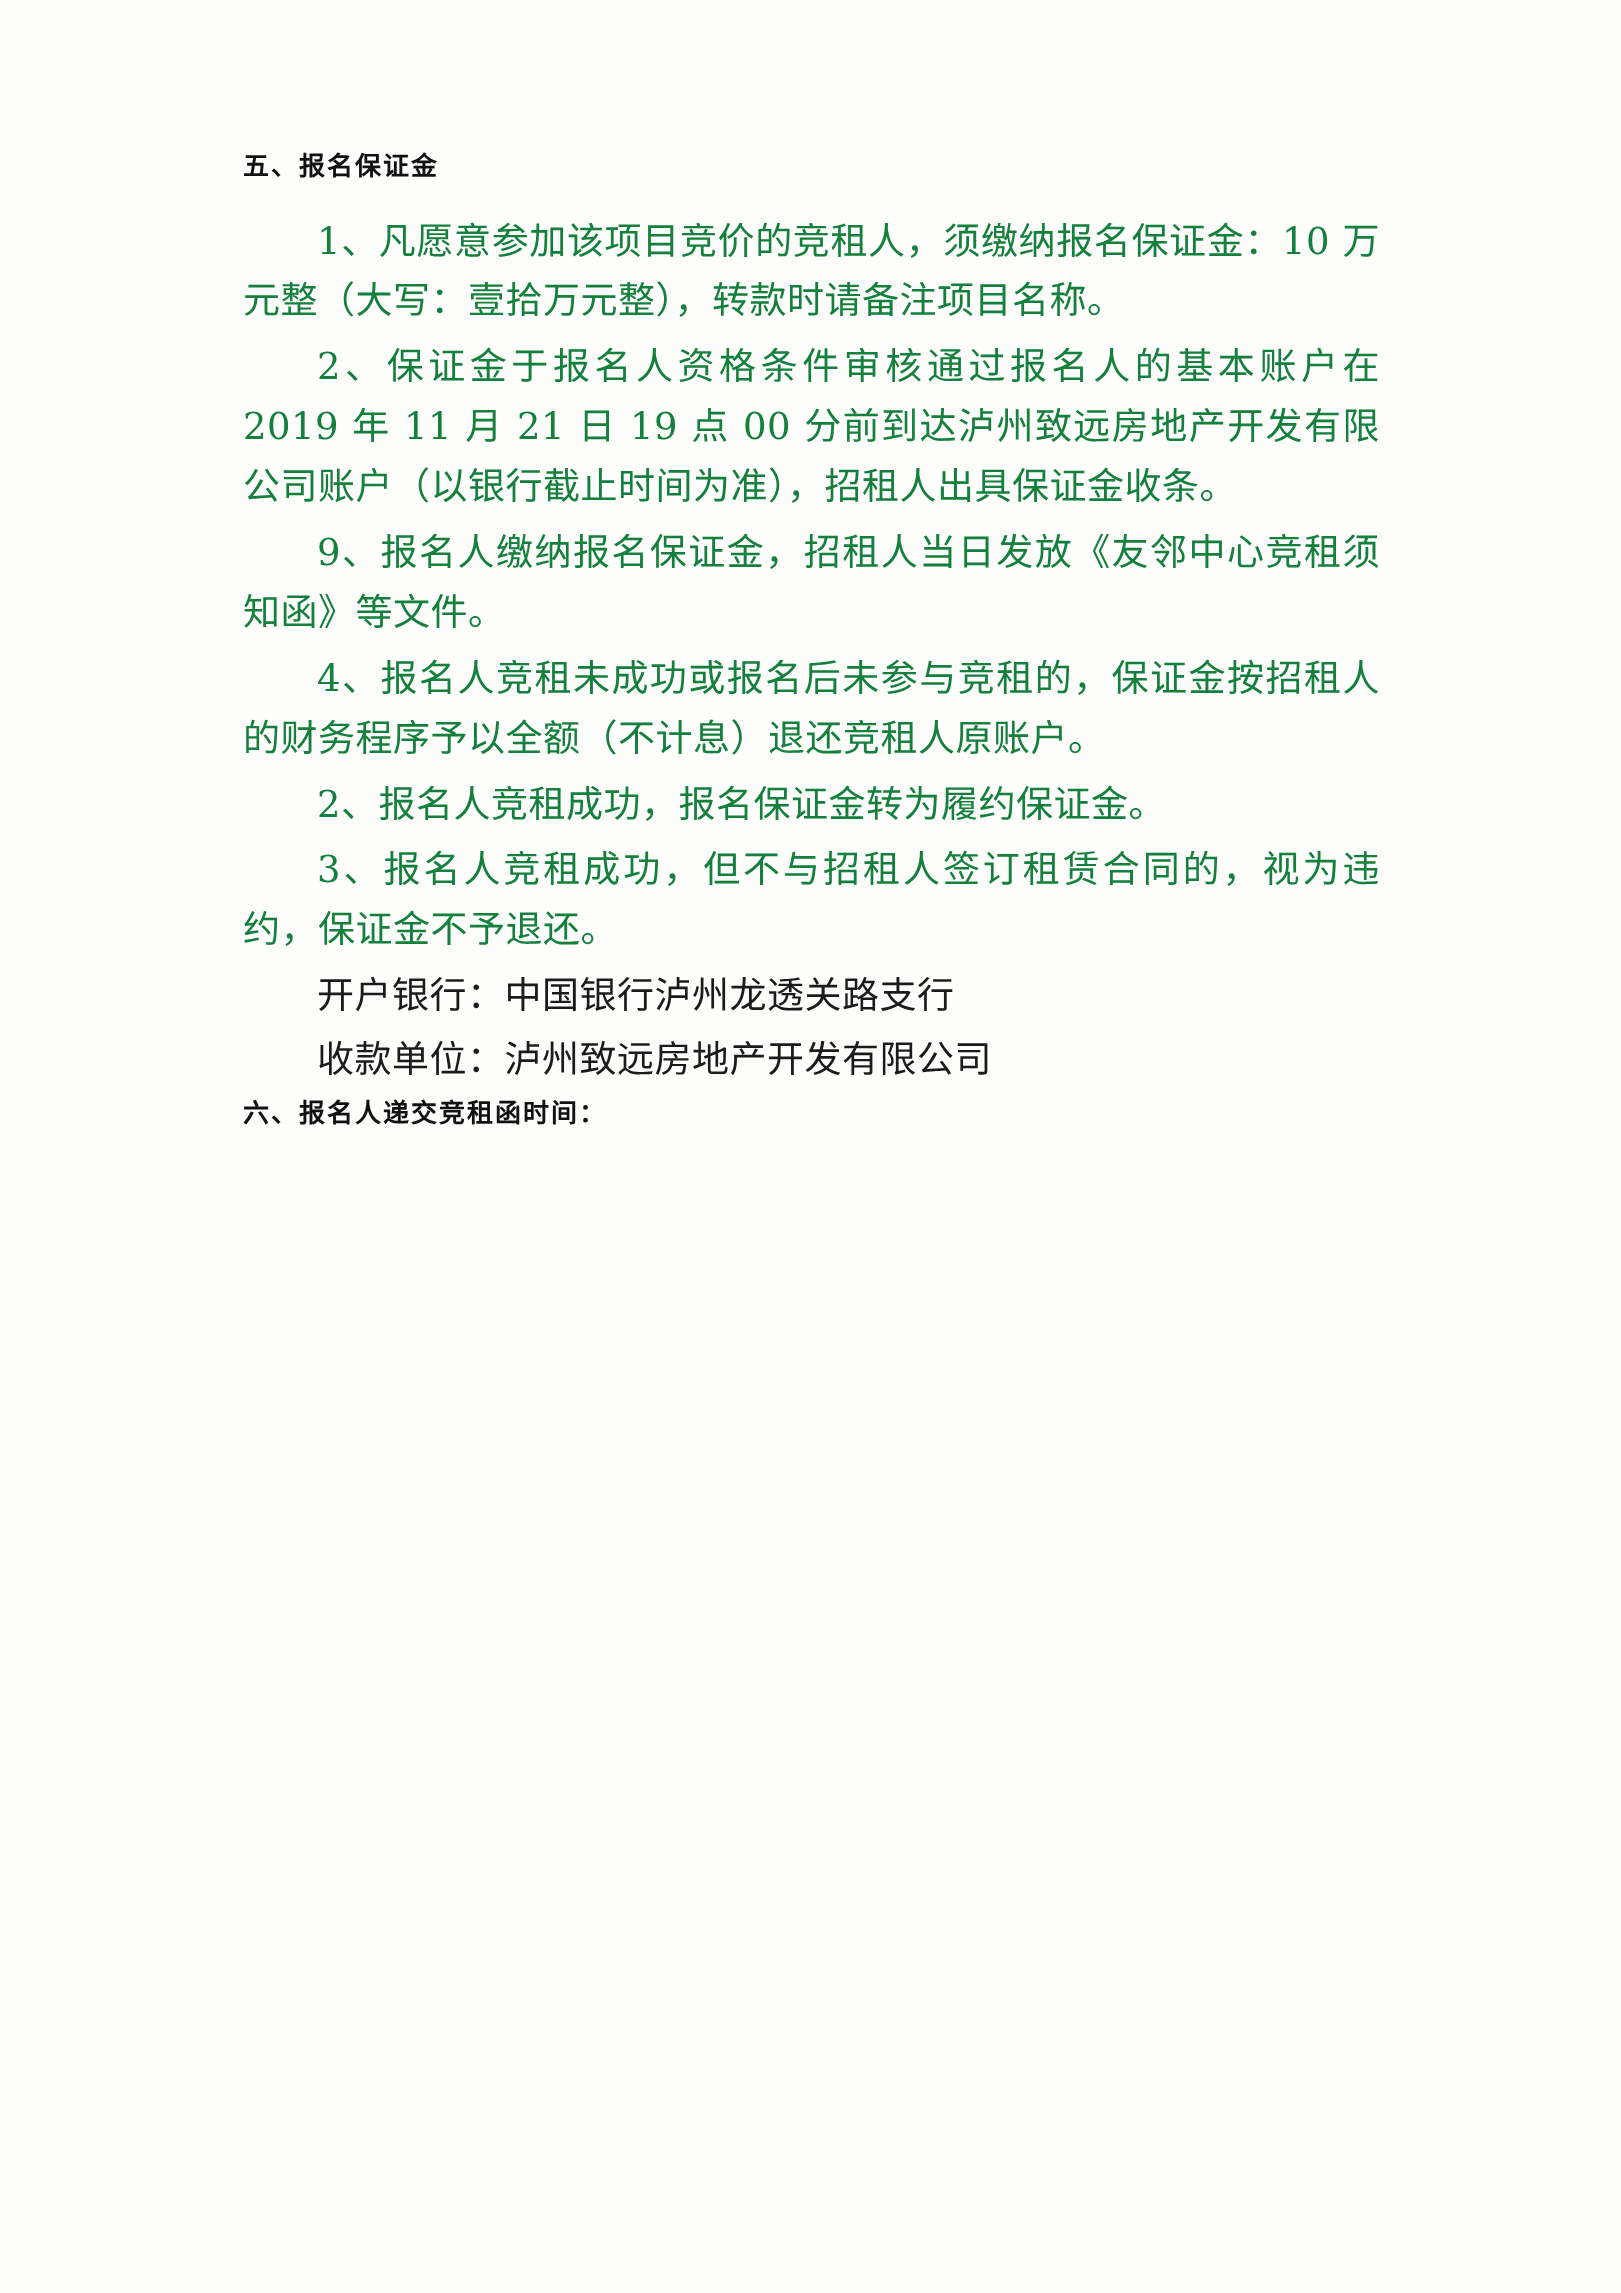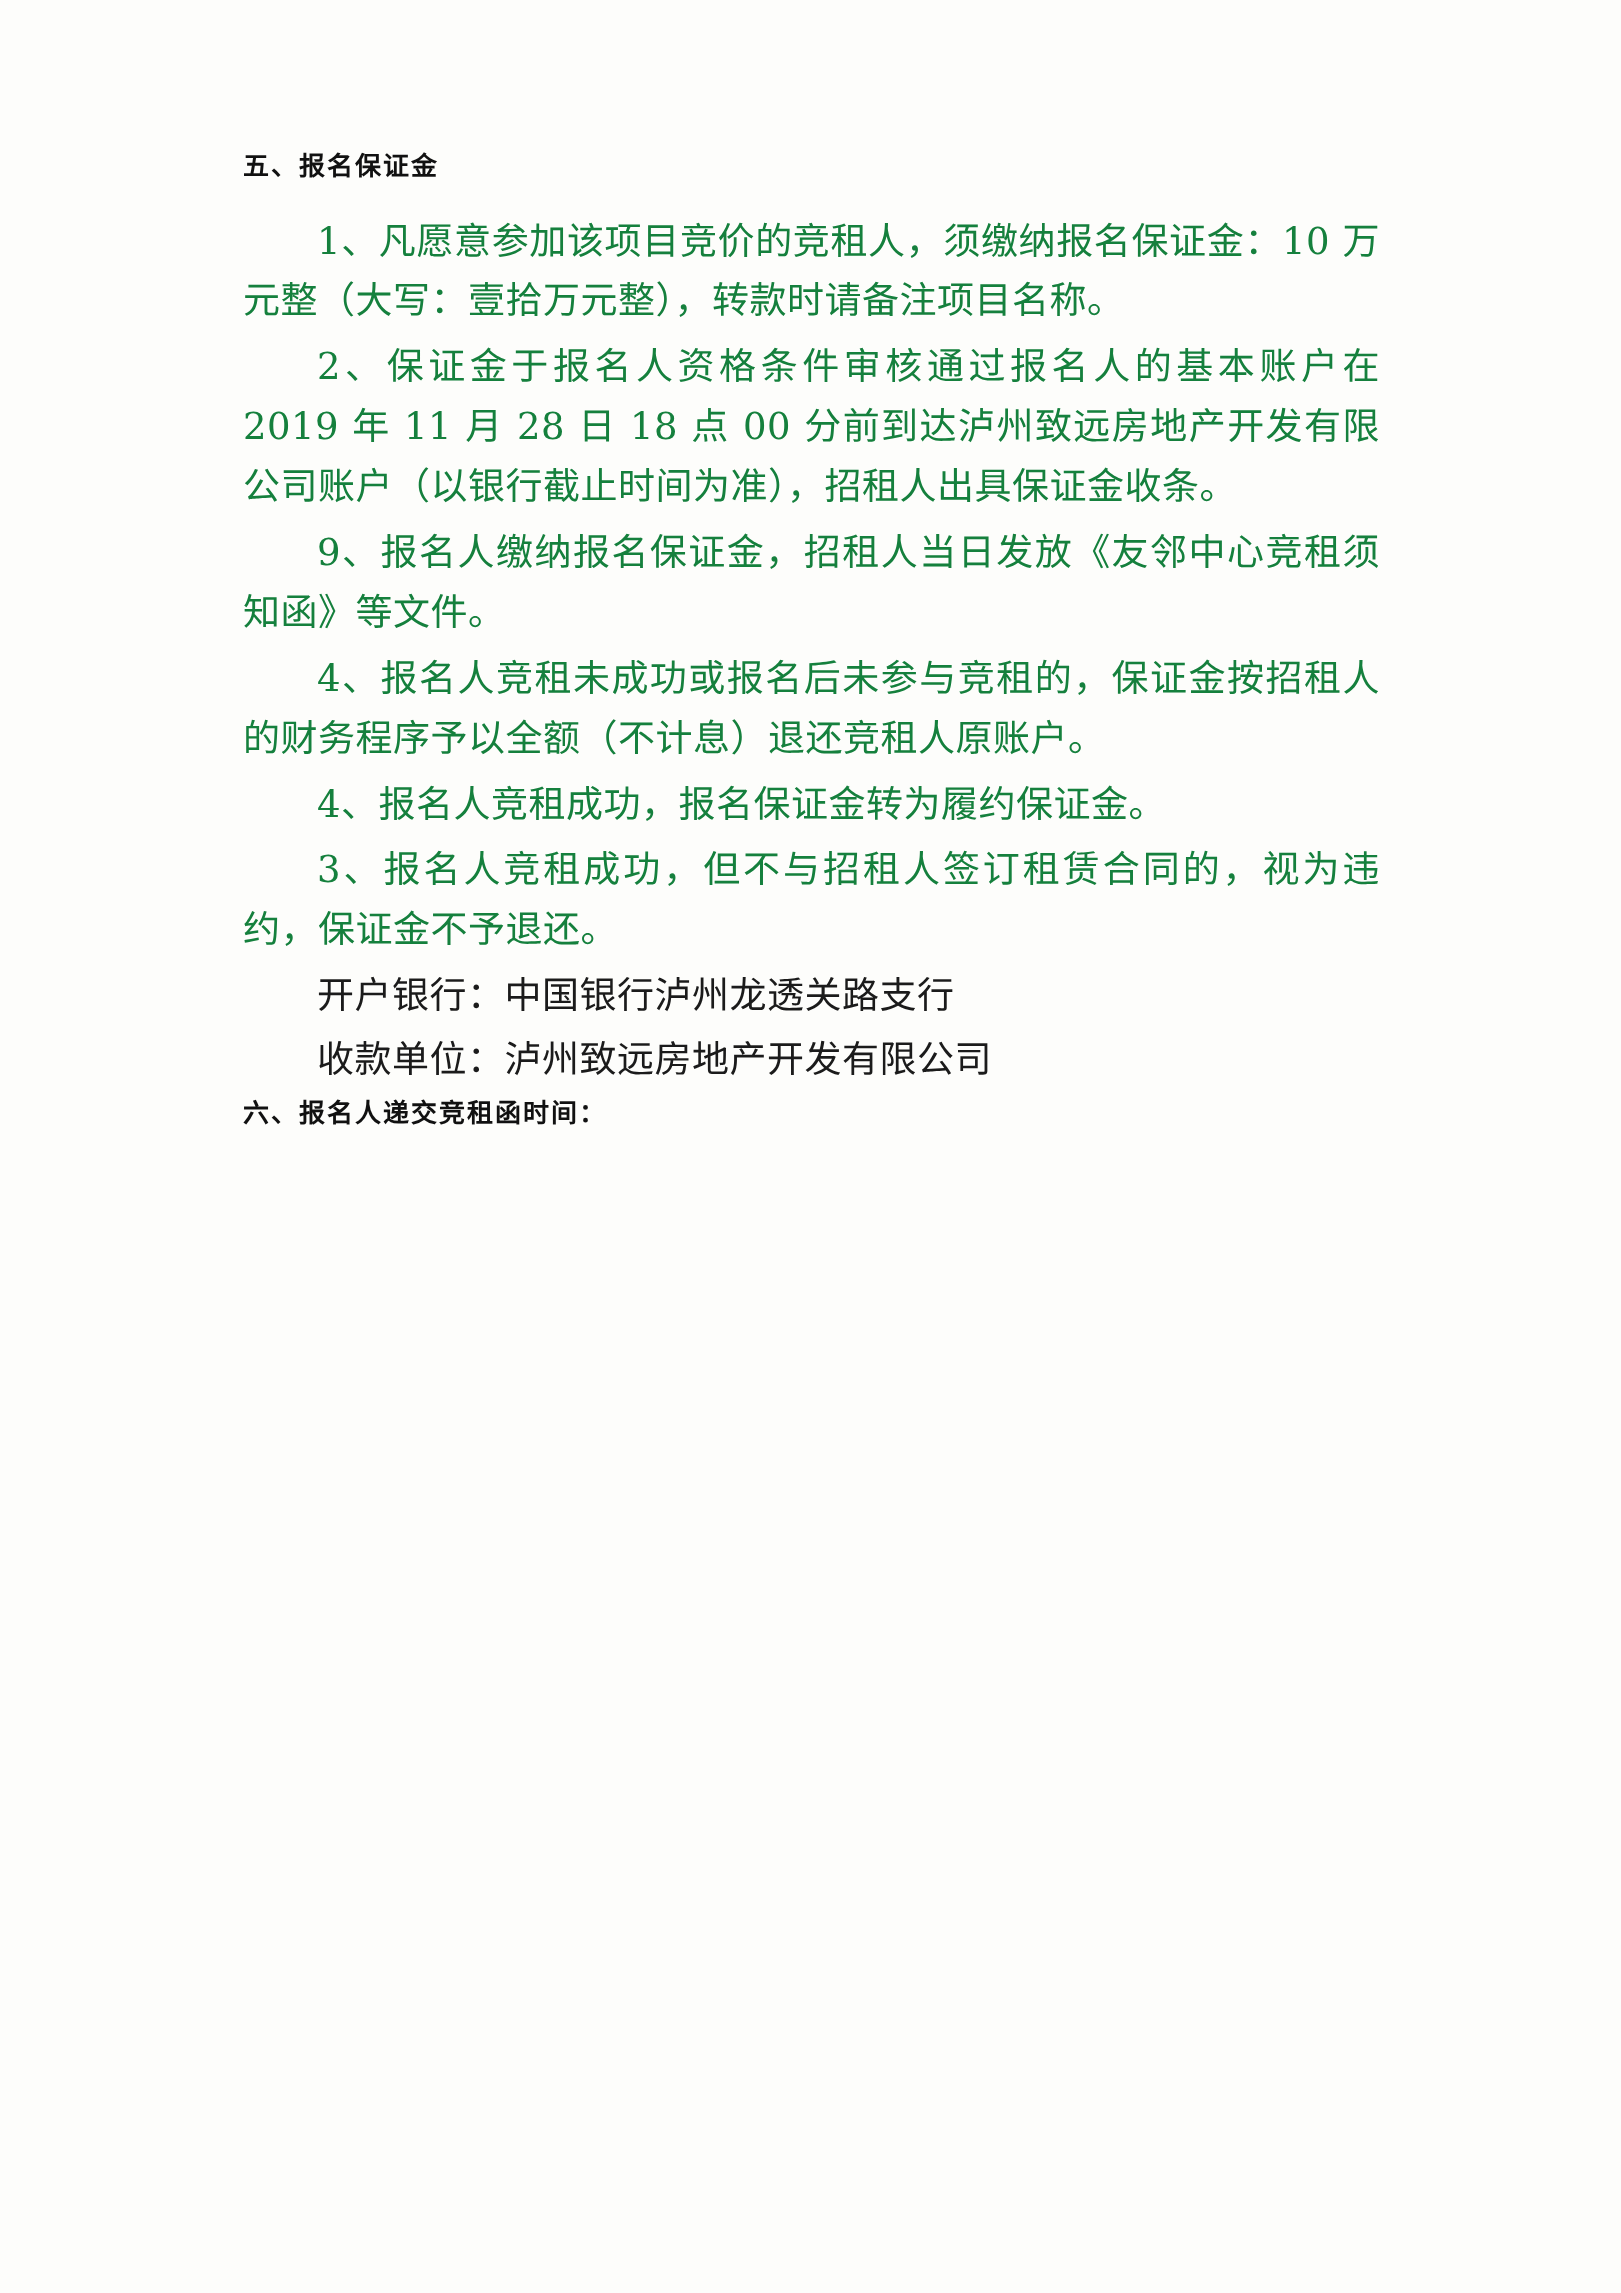--- a/index.html
+++ b/index.html
@@ -57,27 +57,27 @@
 </head>
 <body>
 
 <div class="page">
   <div class="content">
 
     <h2 class="heading">五、报名保证金</h2>
 
     <p class="para">1、凡愿意参加该项目竞价的竞租人，须缴纳报名保证金：10 万元整（大写：壹拾万元整），转款时请备注项目名称。</p>
 
-    <p class="para">2、保证金于报名人资格条件审核通过报名人的基本账户在 2019 年 11 月 28 日 18 点 00 分前到达泸州致远房地产开发有限公司账户（以银行截止时间为准），招租人出具保证金收条。</p>
+    <p class="para">2、保证金于报名人资格条件审核通过报名人的基本账户在 2019 年 11 月 21 日 19 点 00 分前到达泸州致远房地产开发有限公司账户（以银行截止时间为准），招租人出具保证金收条。</p>
 
     <p class="para">9、报名人缴纳报名保证金，招租人当日发放《友邻中心竞租须知函》等文件。</p>
 
     <p class="para">4、报名人竞租未成功或报名后未参与竞租的，保证金按招租人的财务程序予以全额（不计息）退还竞租人原账户。</p>
 
-    <p class="para">4、报名人竞租成功，报名保证金转为履约保证金。</p>
+    <p class="para">2、报名人竞租成功，报名保证金转为履约保证金。</p>
 
     <p class="para">3、报名人竞租成功，但不与招租人签订租赁合同的，视为违约，保证金不予退还。</p>
 
     <p class="info">
       <span>开户银行：</span><span>中国银行泸州龙透关路支行</span>
     </p>
 
     <p class="info">
       <span>收款单位：</span><span>泸州致远房地产开发有限公司</span>
     </p>

